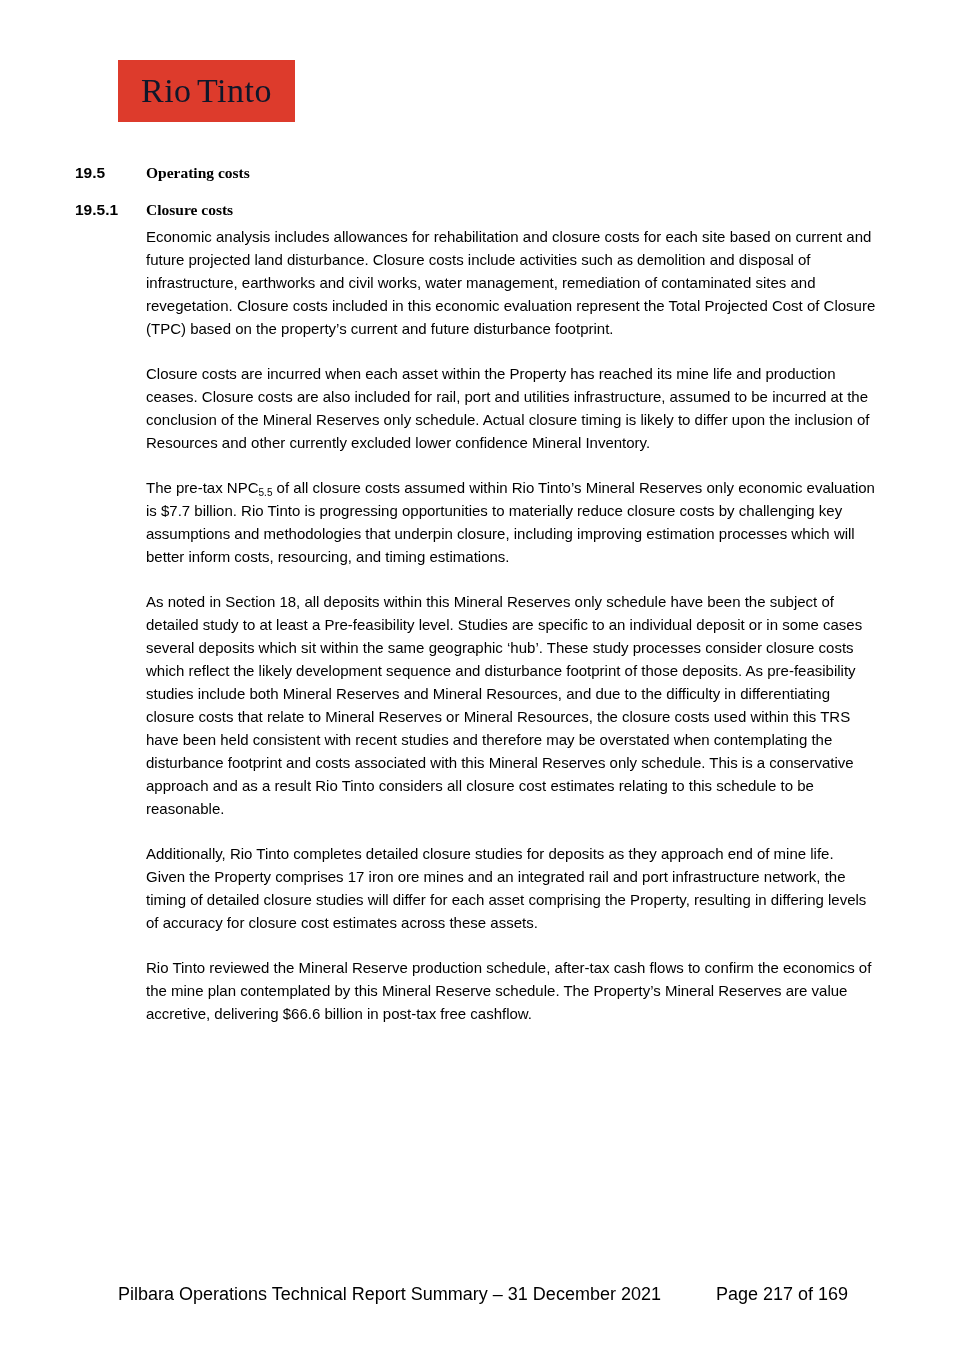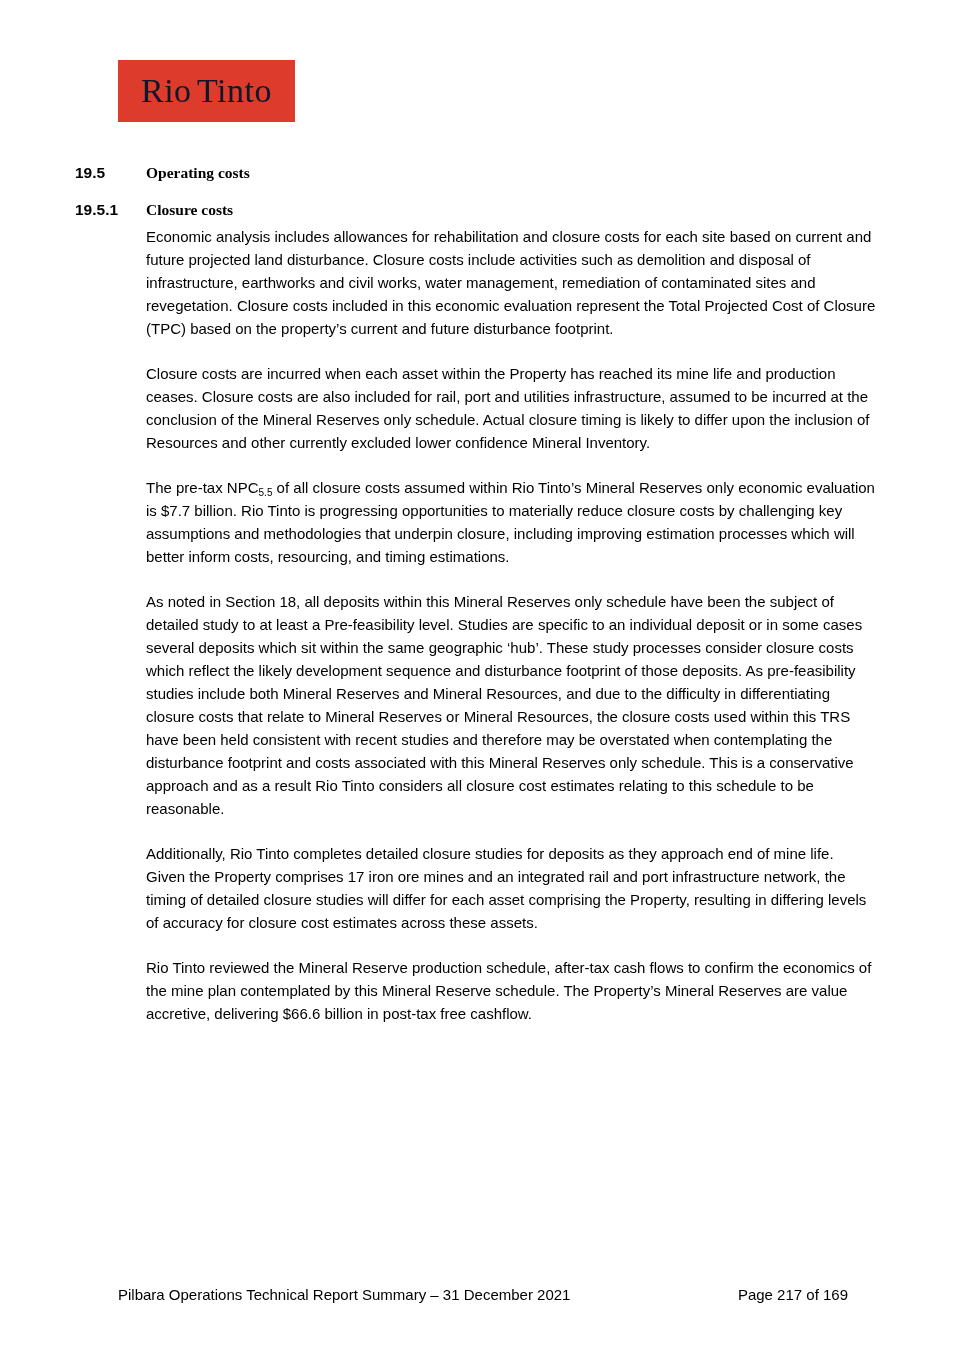--- a/index.html
+++ b/index.html
@@ -61,21 +61,21 @@
     line-height: 0;
     vertical-align: -3px;
   }
   .footer {
     position: absolute;
     left: 118px;
     right: 117px;
     top: 1285px;
     display: flex;
     justify-content: space-between;
-    font-size: 15px;
+    font-size: 18px;
     line-height: 19px;
   }
 </style>
 </head>
 <body>
 
 <div class="page">
 
   <div class="logo" style="background: rgb(221, 59, 44);">
     <span class="logo-text">Rio Tinto</span>

